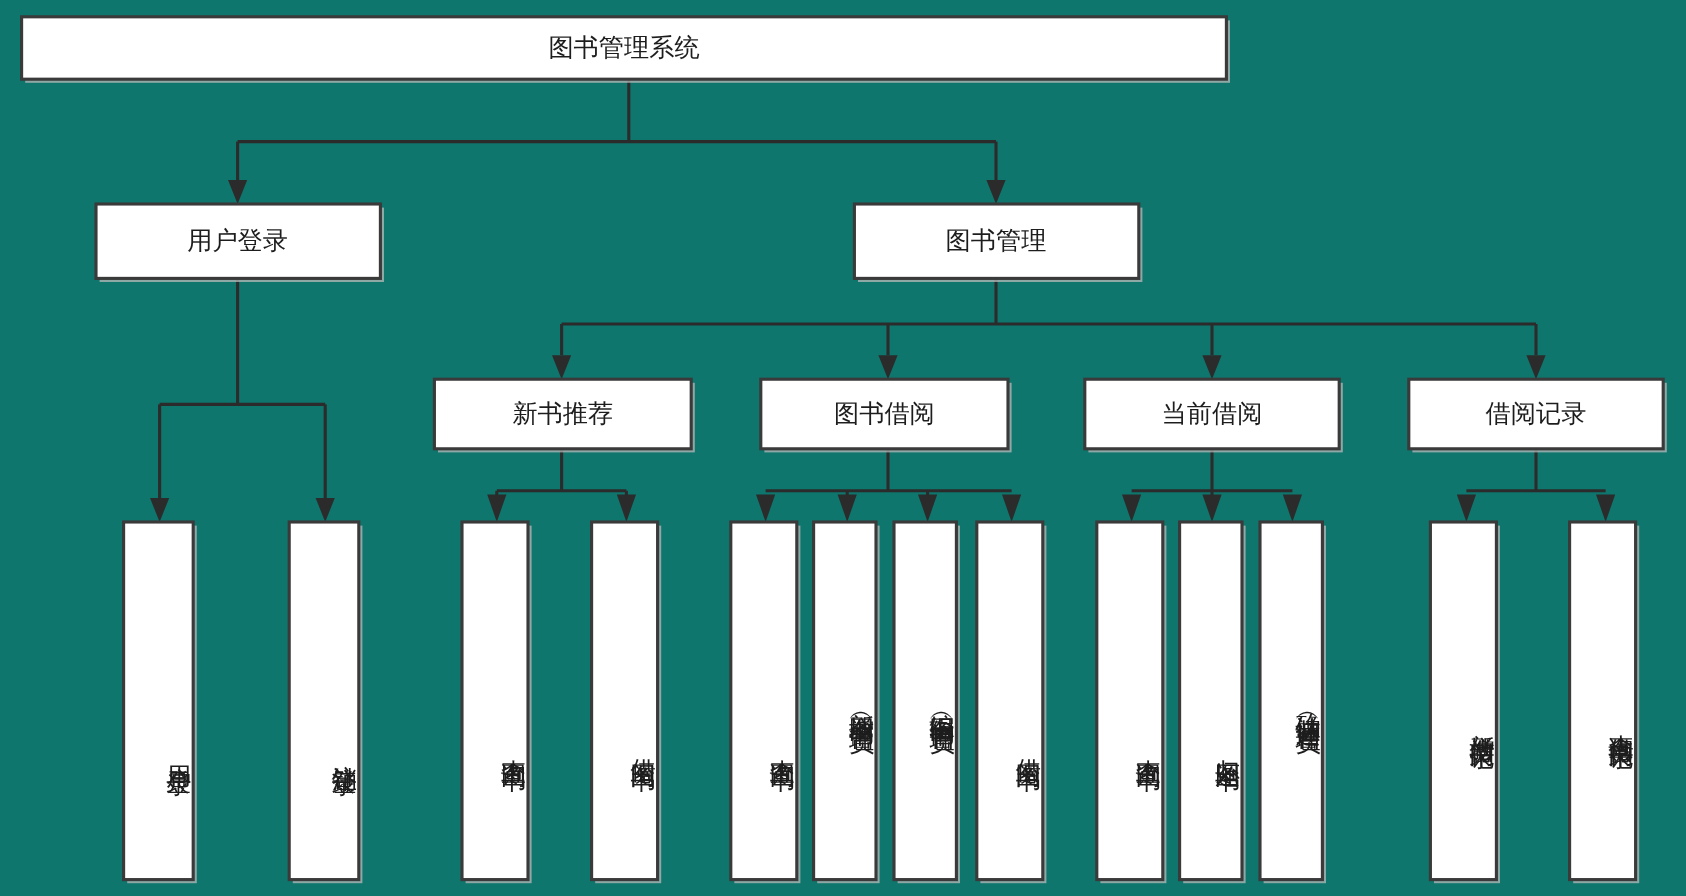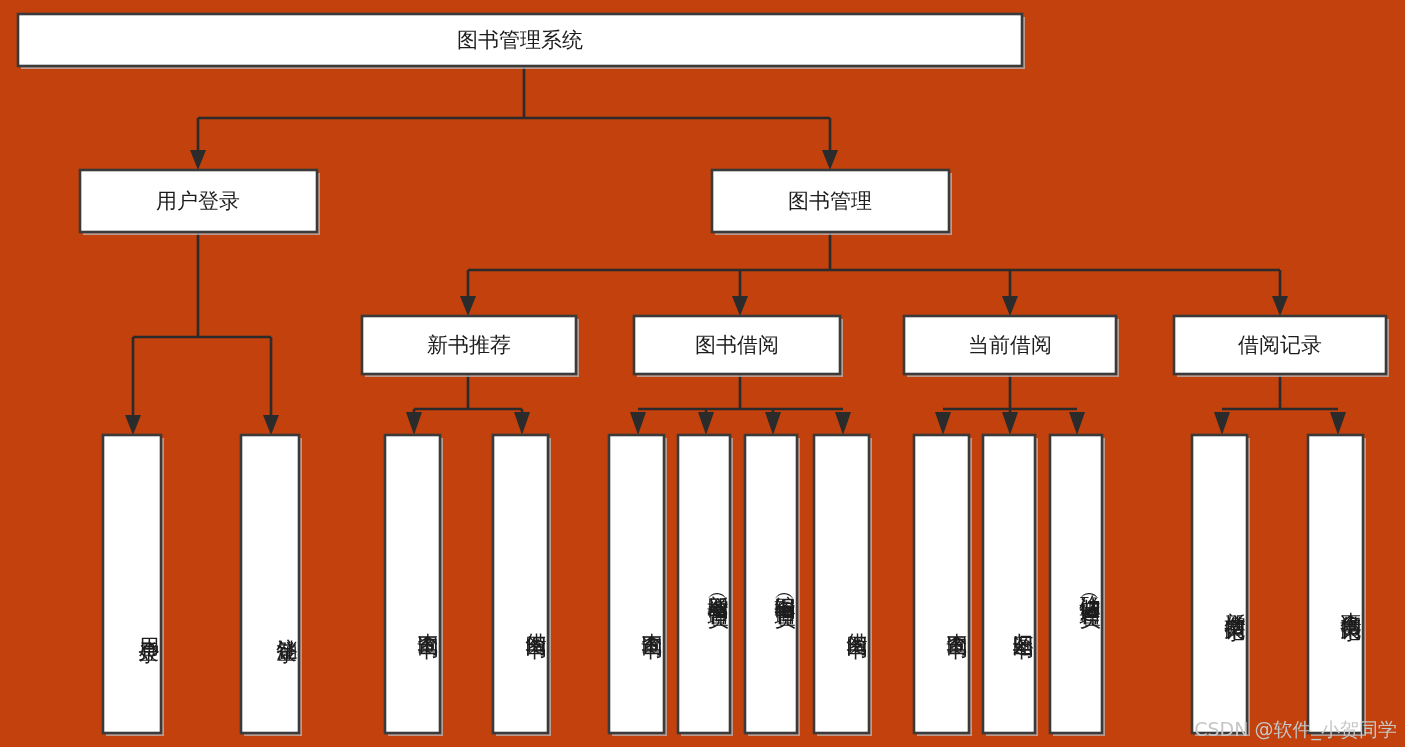--- a/index.html
+++ b/index.html
@@ -8,21 +8,21 @@
     padding: 0;
     background: #ffffff;
   }
   body {
     font-family: "DejaVu Sans", "Liberation Sans", sans-serif;
   }
   #canvas-wrap {
     position: relative;
     width: 1405px;
     height: 747px;
-    background: #c2410c;
+    background: #0f766e;
     overflow: hidden;
   }
   svg#diagram {
     position: absolute;
     left: 0;
     top: 0;
     width: 1405px;
     height: 747px;
     display: block;
   }
@@ -264,15 +264,14 @@
   <div class="vert-label" style="left:745px; top:443px; width:52px; height:288px;">编辑图书（管理员）</div>
   <div class="vert-label" style="left:814px; top:510px; width:55px; height:220px;">借阅图书</div>
 
   <div class="vert-label" style="left:914px; top:510px; width:55px; height:220px;">查询图书</div>
   <div class="vert-label" style="left:983px; top:510px; width:52px; height:220px;">归还图书</div>
   <div class="vert-label" style="left:1050px; top:443px; width:52px; height:288px;">确认归还（管理员）</div>
 
   <div class="vert-label" style="left:1192px; top:472px; width:55px; height:258px;">新增借阅记录</div>
   <div class="vert-label" style="left:1308px; top:472px; width:55px; height:258px;">查询借阅记录</div>
 
-  <div class="watermark">CSDN @软件_小贺同学</div>
 
 </div>
 
 </body></html>

